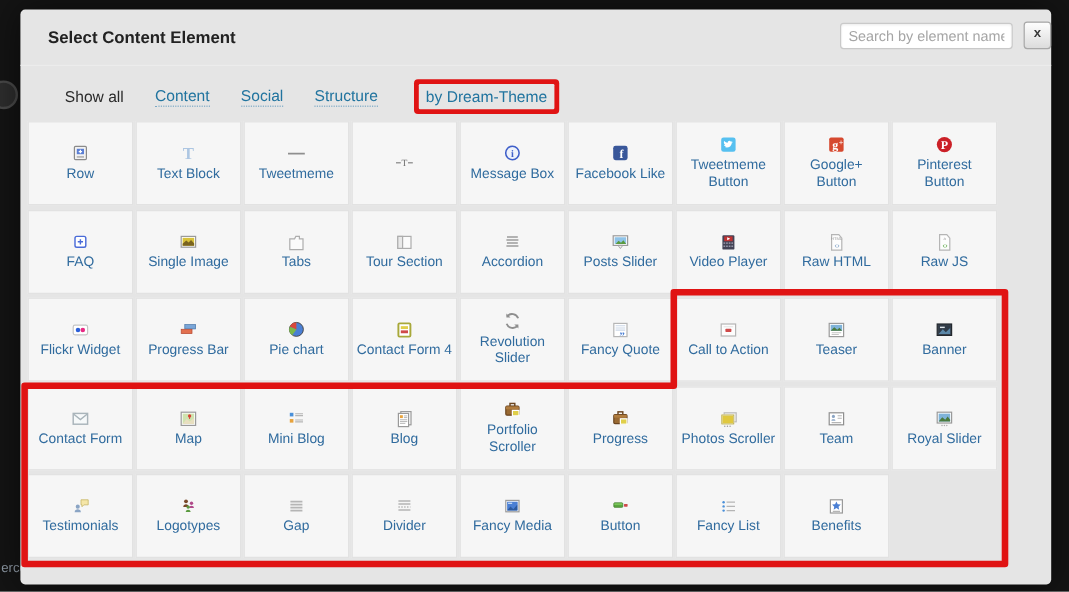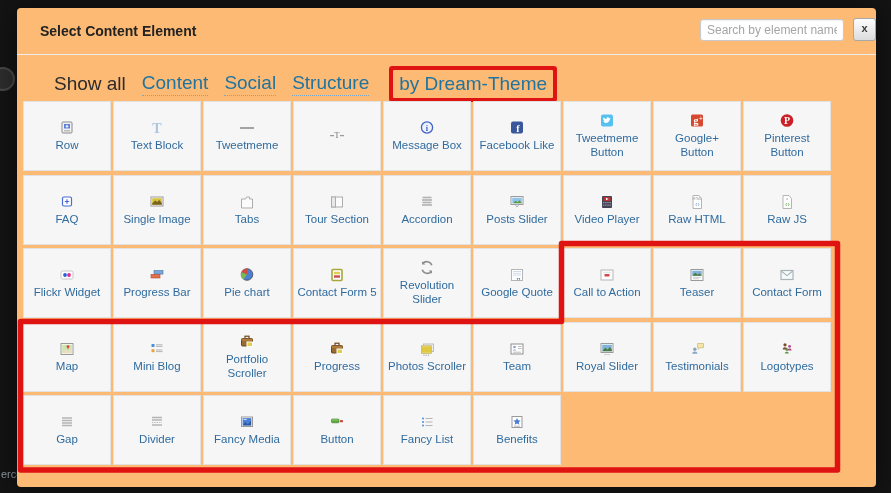--- a/index.html
+++ b/index.html
@@ -6,34 +6,34 @@
   body{
     width:891px;height:493px;position:relative;overflow:hidden;
     background:#141414;
     font-family:"Liberation Sans","DejaVu Sans",sans-serif;
   }
   
   .bg-circle{position:absolute;left:-9px;top:67px;width:20px;height:20px;border-radius:50%;
     background:#2e2e2e;border:2px solid #4a4a4a;}
   .bg-fragment{position:absolute;left:1px;top:468px;color:#8f9aa6;font-size:11px;}
   
-  .modal{position:absolute;left:17px;top:8px;width:859px;height:479px;background:#fdba74;
+  .modal{position:absolute;left:17px;top:8px;width:859px;height:479px;background:#e5e5e5;
     border-radius:4px;box-shadow:0 0 30px rgba(0,0,0,.55);}
   .modal-header{position:relative;height:46px;border-bottom:1px solid #ececec;}
   .modal-title{position:absolute;left:23px;top:15px;font-size:14px;font-weight:bold;color:#222;}
   .search-input{position:absolute;left:683px;top:11px;width:130px;height:18px;
     border:1px solid #c9c9c9;border-radius:3px;padding:1px 6px;font-size:12px;color:#444;
     font-family:"Liberation Sans",sans-serif;box-shadow:inset 0 1px 2px rgba(0,0,0,.07);outline:none;}
   .search-input::placeholder{color:#a5a5a5;}
   .close-btn{position:absolute;left:836px;top:10px;width:21px;height:21px;
     border:1px solid #a8a8a8;border-radius:3px;background:linear-gradient(#fdfdfd,#dcdcdc);
     font-size:11px;font-weight:bold;color:#3a3a3a;text-align:center;line-height:19px;cursor:pointer;}
   
   .tabs{position:absolute;left:37px;top:62px;height:26px;white-space:nowrap;}
-  .tab{display:inline-block;margin-right:16px;font-size:19px;color:#21749f;cursor:pointer;
+  .tab{display:inline-block;margin-right:26px;font-size:13px;color:#21749f;cursor:pointer;
     border-bottom:1px dotted #7aa8c4;padding-bottom:1px;vertical-align:middle;}
   .tab.active{color:#2b2b2b;border-bottom:none;cursor:default;}
   .tab.annotated{border-bottom:none;box-shadow:0 0 0 4px #e01313;padding:3px 6px;margin-left:8px;border-radius:1px;}
   
   .grid{position:absolute;left:6px;top:93px;display:grid;
     grid-template-columns:repeat(9,88px);grid-auto-rows:70px;gap:3.5px 2px;}
   .cell{background:#f6f6f6;border:1px solid #e2e2e2;box-sizing:border-box;cursor:pointer;
     display:flex;flex-direction:column;align-items:center;justify-content:center;gap:2px;}
   .ic{width:20px;height:18px;display:block;}
   .lbl{font-size:11.5px;line-height:1.2;color:#306b9e;text-align:center;padding:0 3px;}
@@ -221,55 +221,64 @@
             <path d="M10 8.5L4.5 6.3a5.8 5.8 0 0 0 2 7z" fill="#7cb84a"></path>
           </svg></span>
         <span class="lbl">Pie chart</span>
       </div>
       <div class="cell">
         <span class="ic"><svg width="20" height="18" viewBox="0 0 20 18">
             <rect x="5" y="3.5" width="10" height="11" rx="1" fill="#fff" stroke="#a8a83a" stroke-width="1.6"></rect>
             <rect x="7" y="5.8" width="6" height="2.4" fill="#e0cf4a"></rect>
             <rect x="7" y="9.3" width="6" height="2.4" fill="#cf4a4a"></rect>
           </svg></span>
-        <span class="lbl">Contact Form 5</span>
+        <span class="lbl">Contact Form 4</span>
       </div>
       <div class="cell">
         <span class="ic"><svg width="20" height="18" viewBox="0 0 20 18">
             <path d="M14.8 6.2a5.4 5.4 0 0 0-9.2-1.6" fill="none" stroke="#8f8f8f" stroke-width="1.6"></path>
             <path d="M5.2 10.8a5.4 5.4 0 0 0 9.2 1.6" fill="none" stroke="#8f8f8f" stroke-width="1.6"></path>
             <path d="M5 2.2v3.4h3.4z" fill="#8f8f8f"></path>
             <path d="M15 14.8v-3.4h-3.4z" fill="#8f8f8f"></path>
           </svg></span>
         <span class="lbl">Revolution Slider</span>
       </div>
       <div class="cell">
         <span class="ic"><svg width="20" height="18" viewBox="0 0 20 18">
             <rect x="4.5" y="3.5" width="11" height="11" fill="#fff" stroke="#b5b5b5"></rect>
             <path d="M6 5.5h8M6 7.3h8M6 9.1h8" stroke="#ccd8e8" stroke-width=".9"></path>
             <text x="11.5" y="12.5" font-size="9" font-family="Liberation Serif,serif" font-weight="bold" fill="#4a7fd4" text-anchor="middle">„</text>
           </svg></span>
-        <span class="lbl">Google Quote</span>
+        <span class="lbl">Fancy Quote</span>
       </div>
       <div class="cell">
         <span class="ic"><svg width="20" height="18" viewBox="0 0 20 18">
             <rect x="4" y="4" width="12" height="10" fill="#fdfdfd" stroke="#b5b5b5"></rect>
             <path d="M6 6.3h8" stroke="#e2e2e2"></path>
             <rect x="7.5" y="8" width="5" height="2.6" rx=".6" fill="#cf4a4a"></rect>
           </svg></span>
         <span class="lbl">Call to Action</span>
       </div>
       <div class="cell">
         <span class="ic"><svg width="20" height="18" viewBox="0 0 20 18">
             <rect x="4" y="3.5" width="12" height="11" fill="#fff" stroke="#9a9a9a"></rect>
             <rect x="5.2" y="4.7" width="9.6" height="5" fill="#7fb3d9"></rect>
             <path d="M5.2 9.7l3-3 2.5 2 1.8-1.5 2.3 2.5z" fill="#4a7a3d"></path>
             <path d="M6 11.3h8M6 12.8h6" stroke="#c5c5c5" stroke-width=".9"></path>
           </svg></span>
         <span class="lbl">Teaser</span>
+      </div>
+      <div class="cell">
+        <span class="ic"><svg width="20" height="18" viewBox="0 0 20 18">
+            <rect x="4" y="4" width="12" height="9.5" fill="#39424e" stroke="#23282e"></rect>
+            <rect x="5.2" y="5.2" width="9.6" height="7.1" fill="#2f3a47"></rect>
+            <path d="M5.2 12.3l3.5-4 2.5 2.5 3.6-3.5v5z" fill="#5b87a8"></path>
+            <rect x="6.3" y="6.2" width="4" height="1.2" fill="#dfe6ea"></rect>
+          </svg></span>
+        <span class="lbl">Banner</span>
       </div>
       <div class="cell">
         <span class="ic"><svg width="20" height="18" viewBox="0 0 20 18">
             <rect x="4" y="4.5" width="12" height="9" fill="#f6f9fa" stroke="#a9b4ba" stroke-width="1.2"></rect>
             <path d="M4.5 5.2l5.5 4.4 5.5-4.4" fill="none" stroke="#a9b4ba" stroke-width="1.2"></path>
           </svg></span>
         <span class="lbl">Contact Form</span>
       </div>
       <div class="cell">
         <span class="ic"><svg width="20" height="18" viewBox="0 0 20 18">
@@ -283,20 +292,29 @@
       </div>
       <div class="cell">
         <span class="ic"><svg width="20" height="18" viewBox="0 0 20 18">
             <rect x="4.5" y="4" width="3" height="3" fill="#4a90d9"></rect>
             <rect x="4.5" y="9.2" width="3" height="3" fill="#e8a33d"></rect>
             <g stroke="#b5b5b5" stroke-width="1">
               <path d="M9 4.8h6.5M9 6.4h6.5M9 10h6.5M9 11.6h6.5"></path>
             </g>
           </svg></span>
         <span class="lbl">Mini Blog</span>
+      </div>
+      <div class="cell">
+        <span class="ic"><svg width="20" height="18" viewBox="0 0 20 18">
+            <rect x="7" y="3" width="8.5" height="11" fill="#fff" stroke="#9a9a9a"></rect>
+            <rect x="5" y="4.5" width="8.5" height="11" fill="#fff" stroke="#9a9a9a"></rect>
+            <rect x="6.3" y="6" width="2.4" height="2.4" fill="#e8a33d"></rect>
+            <path d="M9.6 6.6h2.8M9.6 8h2.8M6.3 9.8h6.1M6.3 11.3h6.1M6.3 12.8h4.5" stroke="#b5b5b5" stroke-width=".8"></path>
+          </svg></span>
+        <span class="lbl">Blog</span>
       </div>
       <div class="cell">
         <span class="ic"><svg width="20" height="18" viewBox="0 0 20 18">
             <rect x="8" y="3.2" width="4" height="2.6" fill="none" stroke="#6b4520" stroke-width="1.2"></rect>
             <rect x="4.5" y="5.5" width="11" height="7.5" rx="1" fill="#9a6a33" stroke="#6b4520"></rect>
             <rect x="4.7" y="5.7" width="10.6" height="2.3" fill="#b07c3e"></rect>
             <rect x="10" y="9" width="5.5" height="4.5" fill="#e0cf4a" stroke="#fff"></rect>
           </svg></span>
         <span class="lbl">Portfolio Scroller</span>
       </div>

